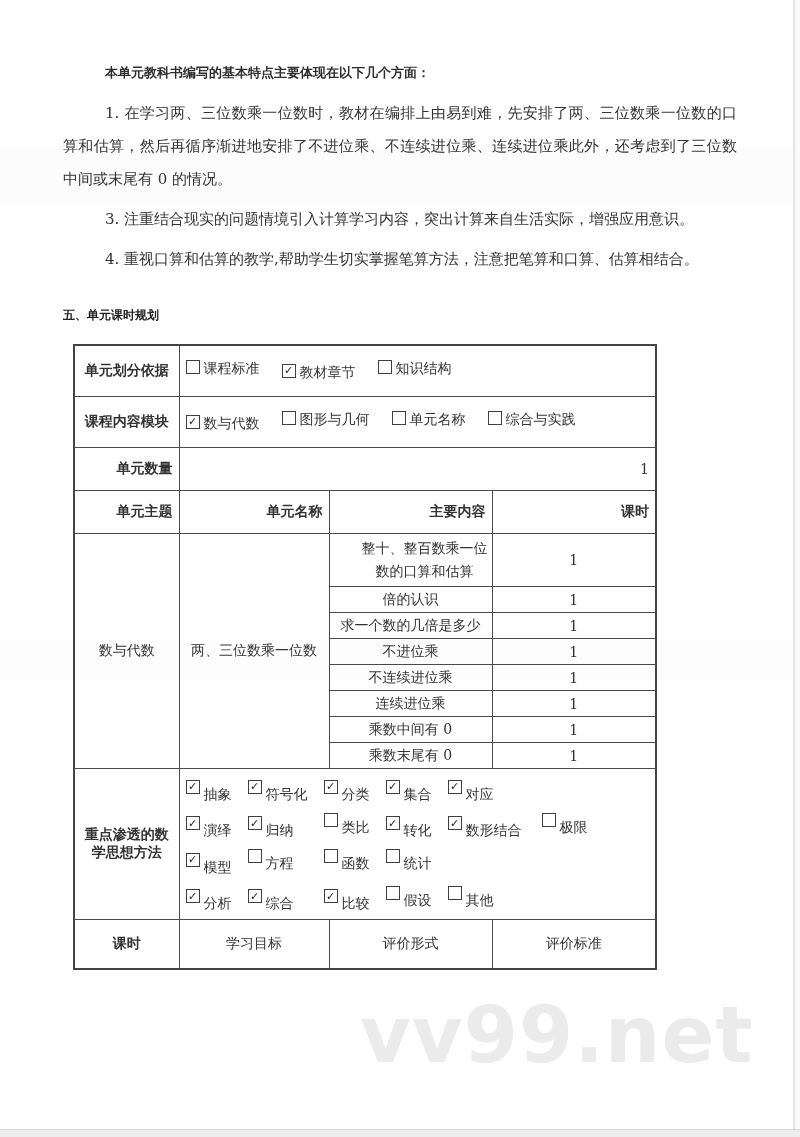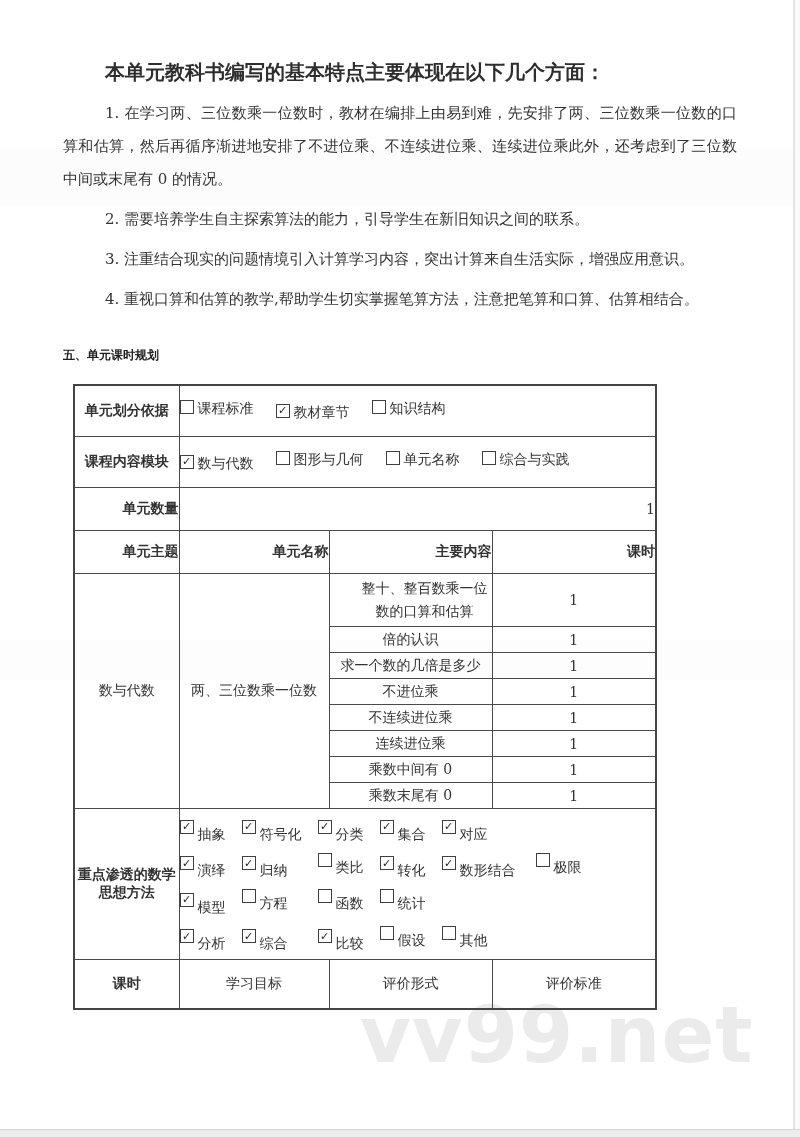--- a/index.html
+++ b/index.html
@@ -18,37 +18,37 @@
   .watermark{
     position:absolute;top:990px;left:360px;z-index:0;
     font-family:"DejaVu Sans","Liberation Sans",sans-serif;
     font-weight:700;font-size:78px;letter-spacing:1px;
     color:#ebebeb;user-select:none;
   }
 
   .content{position:absolute;top:56px;left:63px;width:674px;z-index:1;}
 
   .lead{
-    margin:0 0 8px 0;font-size:20px;line-height:33px;text-indent:42px;
+    margin:0 0 8px 0;font-size:13px;line-height:33px;text-indent:42px;
     font-family:"DejaVu Sans","Liberation Sans",sans-serif;font-weight:600;color:#2e2e2e;
   }
   .pt{margin:0 0 7px 0;font-size:15px;line-height:33px;text-indent:42px;text-align:justify;color:#333;}
 
   .sec{
     margin:26px 0 0 0;font-size:12px;line-height:26px;color:#1d1d1d;
     font-family:"DejaVu Sans","Liberation Sans",sans-serif;font-weight:700;
   }
 
   table.plan{
     border-collapse:collapse;table-layout:fixed;width:582px;
     margin:16px 0 0 10px;border:2px solid #444;
   }
   table.plan td{
     border:1.6px solid #4a4a4a;font-size:14px;vertical-align:middle;
-    padding:2px 0;color:#333;
+    padding:2px 6px;color:#333;
   }
   td.lbl{
     font-family:"DejaVu Sans","Liberation Sans",sans-serif;
     font-weight:700;text-align:center;color:#242424;
   }
   tr.r46 td{height:46px;}
   tr.r38 td{height:38px;text-align:right;}
   tr.rfoot td{height:44px;}
   td.optcell{padding-left:11px;}
   td.valcell{padding-left:11px;}
@@ -73,21 +73,20 @@
 </head>
 <body>
 
 <div class="band band1"></div>
 <div class="band band2"></div>
 <div class="watermark">vv99.net</div>
 
 <div class="content">
   <p class="lead">本单元教科书编写的基本特点主要体现在以下几个方面：</p>
   <p class="pt">1. 在学习两、三位数乘一位数时，教材在编排上由易到难，先安排了两、三位数乘一位数的口算和估算，然后再循序渐进地安排了不进位乘、不连续进位乘、连续进位乘此外，还考虑到了三位数中间或末尾有 0 的情况。</p>
-  <p class="pt">2. 需要培养学生自主探索算法的能力，引导学生在新旧知识之间的联系。</p>
   <p class="pt">3. 注重结合现实的问题情境引入计算学习内容，突出计算来自生活实际，增强应用意识。</p>
   <p class="pt">4. 重视口算和估算的教学,帮助学生切实掌握笔算方法，注意把笔算和口算、估算相结合。</p>
 
   <h2 class="sec">五、单元课时规划</h2>
 
   <table class="plan">
     <colgroup>
       <col style="width:105px">
         <col style="width:150px">
         <col style="width:163px">

